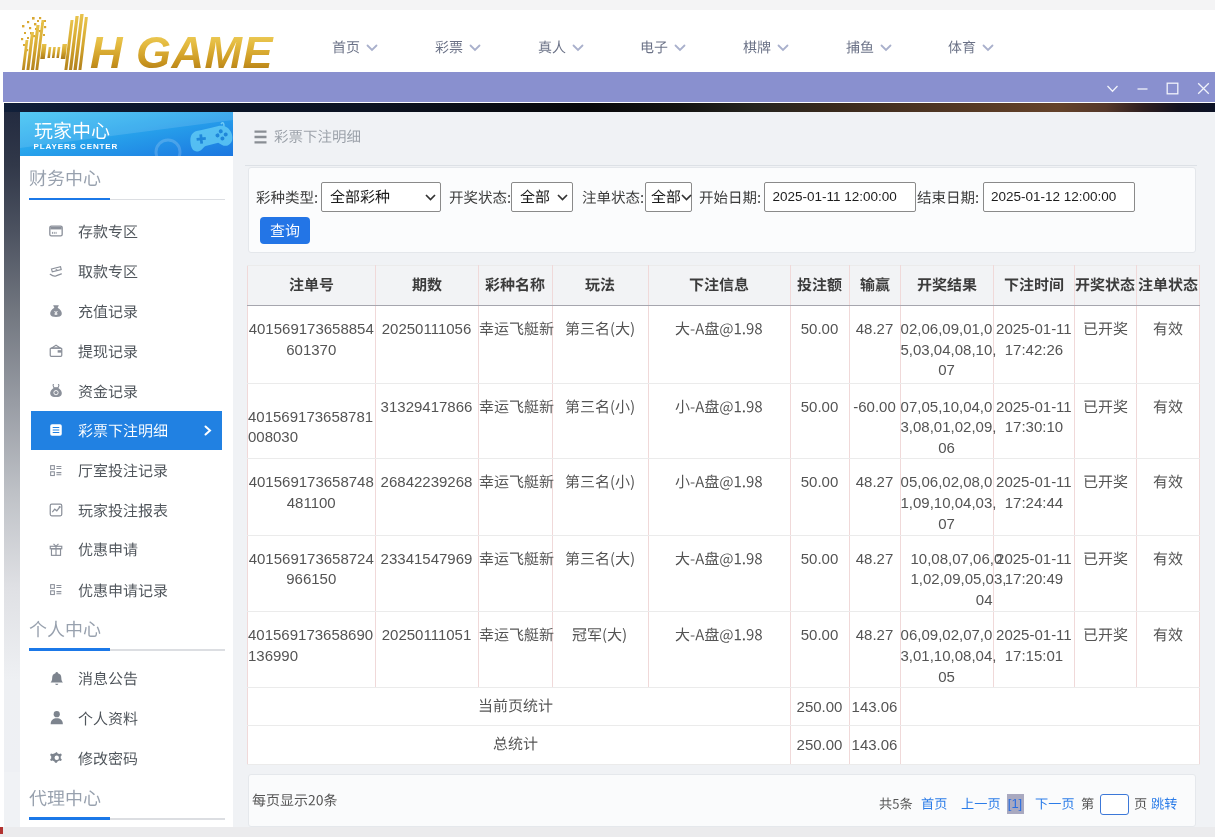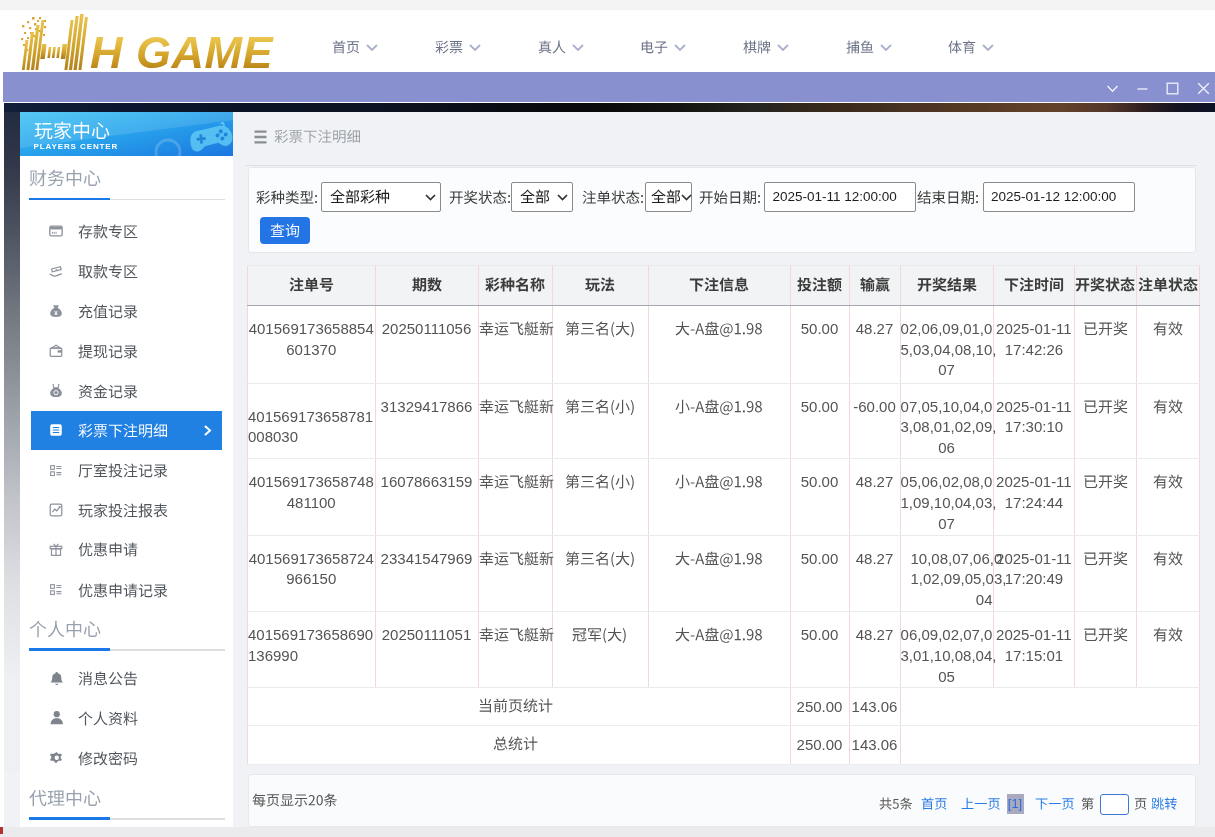--- a/index.html
+++ b/index.html
@@ -533,21 +533,21 @@
           <td style="padding:13.0px 0 0 0;text-align:center;vertical-align:top;line-height:20.6px;">2025-01-11<br>17:30:10</td>
           <td style="padding:15.0px 0 0 0;text-align:center;vertical-align:top;line-height:20.6px;"><span style="display:inline-block;vertical-align:top;"><svg width="45.0" height="18.1" viewBox="0 -13.2 45.0 18.1" style="">
                 <path fill="#545454" d="M1.4 -11.7V-10.5H11.2V-6.6H3.3V-9.1H2.2V-1.5C2.2 0.3 3 0.8 5.4 0.8C6 0.8 10.4 0.8 11 0.8C13.5 0.8 14 -0 14.3 -2.8C13.9 -2.9 13.4 -3.1 13.1 -3.3C12.9 -0.9 12.7 -0.3 11 -0.3C10 -0.3 6.1 -0.3 5.3 -0.3C3.7 -0.3 3.3 -0.6 3.3 -1.5V-5.5H11.2V-4.7H12.4V-11.7Z M24.7 -10.5V-6.3H20.5V-6.9V-10.5ZM15.8 -6.3V-5.2H19.3C19.1 -3.1 18.3 -1.1 15.8 0.4C16.1 0.6 16.5 1 16.7 1.3C19.5 -0.5 20.3 -2.8 20.5 -5.2H24.7V1.2H25.9V-5.2H29.2V-6.3H25.9V-10.5H28.8V-11.6H16.3V-10.5H19.4V-6.9L19.4 -6.3Z M31.1 -11.4C31.7 -10.6 32.3 -9.6 32.5 -9L33.4 -9.5C33.2 -10.1 32.5 -11.1 32 -11.8ZM37 -5.2C36.9 -4.8 36.8 -4.5 36.8 -4.1H30.9V-3.1H36.4C35.7 -1.4 34.3 -0.3 30.6 0.3C30.9 0.5 31.1 0.9 31.2 1.2C35 0.6 36.7 -0.8 37.5 -2.7C38.6 -0.5 40.6 0.6 43.7 1.1C43.9 0.8 44.2 0.3 44.4 0.1C41.4 -0.2 39.4 -1.2 38.4 -3.1H44.1V-4.1H38C38 -4.5 38.1 -4.9 38.1 -5.2ZM30.7 -7.1 31.2 -6.1C32.1 -6.6 33.1 -7.1 34.2 -7.7V-5.2H35.3V-12.6H34.2V-8.8C32.9 -8.1 31.6 -7.5 30.7 -7.1ZM39 -12.6C38.4 -11.5 37.2 -10.3 35.9 -9.6C36.1 -9.4 36.4 -9 36.6 -8.8C37.3 -9.2 38 -9.7 38.6 -10.4H42.8C42.2 -9.3 41.4 -8.4 40.4 -7.8C40 -8.4 39.2 -9.1 38.5 -9.6L37.7 -9.1C38.3 -8.6 39.1 -7.9 39.5 -7.3C38.4 -6.8 37.1 -6.4 35.7 -6.2C35.9 -6 36.1 -5.5 36.3 -5.3C40 -5.9 43 -7.4 44.2 -11L43.5 -11.4L43.3 -11.3H39.4C39.7 -11.6 39.9 -12 40 -12.3Z"></path>
               </svg></span></td>
           <td style="padding:15.0px 0 0 0;text-align:center;vertical-align:top;line-height:20.6px;"><span style="display:inline-block;vertical-align:top;"><svg width="30.0" height="18.1" viewBox="0 -13.2 30.0 18.1" style="">
                 <path fill="#545454" d="M5.9 -12.6C5.7 -12 5.5 -11.3 5.2 -10.7H0.9V-9.6H4.7C3.8 -7.6 2.4 -5.8 0.6 -4.6C0.8 -4.3 1.2 -3.9 1.3 -3.7C2.3 -4.4 3.1 -5.2 3.8 -6.1V1.2H4.9V-1.8H11.2V-0.2C11.2 0 11.1 0.1 10.9 0.1C10.6 0.1 9.7 0.1 8.7 0.1C8.8 0.4 9 0.9 9.1 1.2C10.4 1.2 11.2 1.2 11.7 1C12.2 0.8 12.3 0.4 12.3 -0.2V-7.9H5C5.4 -8.4 5.7 -9 6 -9.6H14.1V-10.7H6.4C6.6 -11.2 6.8 -11.8 7 -12.3ZM4.9 -4.3H11.2V-2.8H4.9ZM4.9 -5.3V-6.8H11.2V-5.3Z M17.5 -9C17.1 -7.8 16.3 -6.6 15.5 -5.8C15.8 -5.6 16.2 -5.2 16.3 -5.1C17.1 -6 18 -7.4 18.5 -8.7ZM20 -8.6C20.7 -7.8 21.4 -6.7 21.7 -5.9L22.6 -6.5C22.3 -7.2 21.5 -8.3 20.9 -9ZM18 -12.2C18.4 -11.7 18.9 -10.9 19.1 -10.4H15.9V-9.4H22.7V-10.4H19.3L20.1 -10.8C19.9 -11.3 19.4 -12.1 18.9 -12.6ZM17.1 -5.4C17.7 -4.8 18.3 -4.1 18.9 -3.4C18 -2 16.9 -0.8 15.6 0C15.8 0.2 16.2 0.6 16.4 0.8C17.6 -0 18.7 -1.2 19.6 -2.6C20.2 -1.8 20.8 -1 21.1 -0.3L22 -1.1C21.6 -1.8 20.9 -2.7 20.2 -3.6C20.6 -4.4 20.9 -5.4 21.2 -6.4L20.2 -6.6C20 -5.8 19.7 -5.1 19.4 -4.5C18.9 -5 18.4 -5.5 17.9 -6ZM24.9 -8.8H27.4C27.1 -6.8 26.6 -5.1 25.9 -3.7C25.3 -4.9 24.8 -6.3 24.5 -7.8ZM24.7 -12.6C24.2 -9.9 23.5 -7.4 22.3 -5.7C22.5 -5.5 22.9 -5.1 23 -4.9C23.3 -5.3 23.6 -5.8 23.9 -6.3C24.2 -5 24.7 -3.7 25.3 -2.6C24.4 -1.3 23.2 -0.3 21.6 0.4C21.8 0.6 22.2 1 22.4 1.2C23.8 0.5 25 -0.4 25.8 -1.6C26.6 -0.4 27.6 0.5 28.7 1.2C28.9 0.9 29.2 0.5 29.5 0.3C28.3 -0.3 27.3 -1.3 26.5 -2.6C27.5 -4.3 28.1 -6.3 28.5 -8.8H29.3V-9.9H25.2C25.4 -10.7 25.6 -11.6 25.7 -12.4Z"></path>
               </svg></span></td>
         </tr>
         <tr style="height:76.5px;padding-left:14px;">
           <td style="padding:13.0px 0 0 0;text-align:center;vertical-align:top;line-height:20.6px;">401569173658748<br>481100</td>
-          <td style="padding:13.0px 0 0 0;text-align:center;vertical-align:top;line-height:20.6px;">16078663159</td>
+          <td style="padding:13.0px 0 0 0;text-align:center;vertical-align:top;line-height:20.6px;">26842239268</td>
           <td style="padding:15.0px 0 0 0;text-align:center;vertical-align:top;line-height:20.6px;"><span style="display:inline-block;vertical-align:top;"><svg width="75.0" height="18.1" viewBox="0 -13.2 75.0 18.1" style="">
                 <path fill="#545454" d="M1.9 -5.1V-4.1H6.9V-2.4H1.1V-1.3H6.9V1.2H8V-1.3H13.9V-2.4H8V-4.1H13.2V-5.1H10.4C10.8 -5.7 11.2 -6.3 11.5 -7L10.3 -7.3C10.1 -6.6 9.7 -5.8 9.3 -5.1H4.8L5.6 -5.4C5.5 -5.9 5.1 -6.7 4.7 -7.3H14.3V-8.3H8V-10H12.7V-11H8V-12.6H6.9V-11H2.3V-10H6.9V-8.3H0.7V-7.3H4.6L3.6 -7C3.9 -6.4 4.3 -5.6 4.5 -5.1Z M20.7 -11.7V-10.6H28.3V-11.7ZM16 -11.1C16.9 -10.5 18.1 -9.6 18.7 -9.1L19.5 -9.9C18.8 -10.4 17.6 -11.2 16.8 -11.8ZM20.6 -1.8C21.1 -2 21.7 -2 27.4 -2.5L28 -1.4L29 -1.9C28.4 -3.1 27.2 -5 26.2 -6.5L25.3 -6C25.8 -5.3 26.3 -4.4 26.8 -3.5L21.9 -3.1C22.7 -4.3 23.5 -5.8 24.1 -7.2H29.3V-8.2H19.7V-7.2H22.7C22.2 -5.7 21.3 -4.2 21.1 -3.8C20.7 -3.3 20.5 -3 20.2 -2.9C20.4 -2.6 20.6 -2 20.6 -1.8ZM18.8 -7.3H15.6V-6.3H17.7V-1.5C17 -1.2 16.3 -0.6 15.6 0.2L16.4 1.3C17.1 0.3 17.8 -0.6 18.3 -0.6C18.7 -0.6 19.2 -0.1 19.8 0.2C20.9 0.9 22.1 1.1 24 1.1C25.6 1.1 28.1 1 29.2 0.9C29.2 0.6 29.4 0 29.5 -0.3C28 -0.1 25.7 -0 24 -0C22.3 -0 21 -0.1 20 -0.8C19.5 -1.1 19.1 -1.4 18.8 -1.6Z M42.9 -10.6C42.2 -9.7 41.1 -8.5 40 -7.7C39.9 -8.9 39.9 -10.3 39.9 -11.7H31V-10.5H38.8C38.9 -3.6 39.7 0.8 42.8 0.8C43.9 0.8 44.3 0 44.4 -2.3C44.1 -2.5 43.8 -2.7 43.5 -3C43.5 -1.3 43.3 -0.4 42.9 -0.4C41.3 -0.4 40.5 -2.6 40.1 -6.1C41.4 -5.4 42.8 -4.5 43.5 -3.9L44.1 -4.8C43.4 -5.4 41.9 -6.3 40.6 -7C41.8 -7.8 43 -9 44 -10Z M47.7 -8.8C48 -8.2 48.4 -7.3 48.5 -6.8L49.2 -7.1C49.1 -7.6 48.7 -8.5 48.3 -9.1ZM47.7 -4.2C48.1 -3.4 48.4 -2.5 48.5 -1.9L49.3 -2.1C49.2 -2.8 48.8 -3.7 48.4 -4.4ZM51.4 -6.4C51.4 -6.5 51.5 -6.6 51.7 -6.7H53.2C53.1 -5.2 52.9 -4 52.6 -3C52.3 -3.6 52.1 -4.4 51.9 -5.2L51.2 -5C51.4 -3.7 51.8 -2.6 52.2 -1.8C51.8 -0.8 51.2 -0.1 50.6 0.4C50.8 0.6 51 1 51.2 1.2C51.8 0.7 52.4 -0 52.8 -0.9C53.9 0.6 55.4 0.9 57.1 0.9H59.2C59.2 0.6 59.4 0.1 59.5 -0.1C59.1 -0.1 57.5 -0.1 57.2 -0.1C55.6 -0.1 54.2 -0.4 53.2 -1.9C53.7 -3.3 54 -5.1 54.1 -7.5L53.6 -7.6L53.4 -7.6H52.5C53.1 -8.7 53.6 -10.1 54.1 -11.5L53.4 -11.9L53.2 -11.8H51V-10.8H52.8C52.4 -9.6 51.9 -8.4 51.7 -8.1C51.5 -7.6 51.2 -7.2 50.9 -7.2C51.1 -7 51.3 -6.6 51.4 -6.4ZM58.3 -12.3C57.4 -11.9 55.7 -11.5 54.2 -11.3C54.3 -11 54.5 -10.7 54.5 -10.5C55.1 -10.5 55.7 -10.6 56.2 -10.8V-7.5H54.6V-6.5H56.2V-2.7H54.2V-1.7H59.3V-2.7H57.2V-6.5H59V-7.5H57.2V-11C57.9 -11.1 58.6 -11.3 59.1 -11.5ZM49.6 -9.8V-6.1H47.4V-9.8ZM45.6 -6.1V-5.1H46.5C46.5 -3.2 46.4 -0.9 45.4 0.7C45.6 0.8 46 1 46.2 1.2C47.2 -0.5 47.4 -3.1 47.4 -5.1H49.6V-0.1C49.6 0.1 49.6 0.2 49.4 0.2C49.2 0.2 48.7 0.2 48 0.1C48.1 0.4 48.3 0.8 48.3 1.1C49.2 1.1 49.7 1 50.1 0.9C50.4 0.7 50.5 0.4 50.5 -0.1V-10.7H48.7L49.3 -12.5L48.2 -12.7C48.1 -12.2 47.9 -11.4 47.7 -10.7H46.5V-6.1Z M65.4 -3.2C65.8 -2.4 66.4 -1.4 66.6 -0.8L67.4 -1.2C67.2 -1.9 66.7 -2.9 66.2 -3.6ZM62 -3.5C61.7 -2.6 61.2 -1.7 60.6 -1C60.8 -0.9 61.2 -0.6 61.4 -0.4C62 -1.2 62.6 -2.2 62.9 -3.3ZM68.3 -11.2V-6C68.3 -4 68.2 -1.4 66.9 0.4C67.1 0.5 67.6 0.9 67.8 1.1C69.2 -0.9 69.3 -3.8 69.3 -6V-6.5H71.6V1.1H72.7V-6.5H74.4V-7.5H69.3V-10.4C70.9 -10.7 72.6 -11 73.9 -11.5L73 -12.3C71.9 -11.9 70 -11.4 68.3 -11.2ZM63.2 -12.4C63.5 -12 63.7 -11.5 63.9 -11H60.9V-10.1H67.5V-11H65C64.8 -11.5 64.5 -12.2 64.2 -12.7ZM65.7 -10C65.5 -9.3 65.1 -8.3 64.8 -7.6H60.7V-6.6H63.8V-5.1H60.8V-4.1H63.8V-0.3C63.8 -0.1 63.7 -0.1 63.6 -0.1C63.4 -0.1 63 -0.1 62.4 -0.1C62.6 0.2 62.7 0.6 62.8 0.9C63.5 0.9 64 0.9 64.3 0.7C64.7 0.5 64.8 0.3 64.8 -0.3V-4.1H67.6V-5.1H64.8V-6.6H67.8V-7.6H65.9C66.2 -8.2 66.4 -9 66.7 -9.8ZM61.9 -9.8C62.2 -9.1 62.4 -8.2 62.5 -7.6L63.5 -7.9C63.4 -8.4 63.1 -9.3 62.8 -10Z"></path>
               </svg></span></td>
           <td style="padding:15.0px 0 0 0;text-align:center;vertical-align:top;line-height:20.6px;"><span style="display:inline-block;vertical-align:top;"><svg width="70.1" height="18.1" viewBox="0 -13.2 70.1 18.1" style="">
                 <path fill="#545454" d="M2.5 -6C2.4 -4.9 2.2 -3.6 2 -2.7H6C4.7 -1.4 2.8 -0.3 1.1 0.3C1.3 0.5 1.6 0.9 1.8 1.2C3.6 0.5 5.5 -0.8 6.9 -2.3V1.2H8V-2.7H12.3C12.2 -1.3 12 -0.8 11.8 -0.5C11.7 -0.4 11.5 -0.4 11.2 -0.4C11 -0.4 10.3 -0.4 9.5 -0.5C9.7 -0.2 9.8 0.2 9.9 0.5C10.6 0.6 11.4 0.6 11.7 0.6C12.2 0.5 12.4 0.4 12.7 0.2C13.1 -0.2 13.3 -1.1 13.5 -3.2C13.5 -3.4 13.5 -3.7 13.5 -3.7H8V-5.1H13V-8.4H2V-7.4H6.9V-6ZM3.5 -5.1H6.9V-3.7H3.3ZM8 -7.4H11.9V-6H8ZM3.2 -12.7C2.7 -11.2 1.8 -9.9 0.7 -9C1 -8.8 1.4 -8.6 1.6 -8.4C2.2 -9 2.8 -9.6 3.2 -10.4H4.1C4.4 -9.8 4.7 -9.1 4.8 -8.6L5.8 -9C5.7 -9.4 5.5 -9.9 5.2 -10.4H7.6V-11.3H3.7C3.9 -11.7 4.1 -12 4.2 -12.4ZM9 -12.7C8.6 -11.3 7.9 -10 7 -9.1C7.2 -9 7.7 -8.7 7.9 -8.5C8.4 -9 8.9 -9.7 9.3 -10.4H10.3C10.8 -9.9 11.2 -9.1 11.4 -8.6L12.4 -9C12.2 -9.4 11.9 -10 11.5 -10.4H14.2V-11.3H9.7C9.8 -11.7 9.9 -12 10 -12.4Z M16.8 -11.1V-10H28.2V-11.1ZM17.8 -6.2V-5.1H27V-6.2ZM16 -1V0.1H29V-1Z M33.9 -7.9C34.7 -7.4 35.6 -6.7 36.3 -6.1C34.5 -5.2 32.6 -4.5 30.7 -4.1C30.9 -3.8 31.2 -3.4 31.3 -3.1C32.1 -3.3 33 -3.5 33.8 -3.8V1.2H34.9V0.4H41.6V1.2H42.7V-5.1H36.8C39.3 -6.4 41.4 -8.3 42.7 -10.7L41.9 -11.2L41.7 -11.1H36.4C36.8 -11.5 37.1 -12 37.4 -12.4L36.1 -12.6C35.2 -11.2 33.5 -9.5 31 -8.4C31.3 -8.2 31.7 -7.8 31.8 -7.5C33.3 -8.2 34.4 -9.1 35.4 -10.1H41C40.1 -8.7 38.8 -7.6 37.3 -6.7C36.6 -7.3 35.6 -8 34.8 -8.6ZM41.6 -0.6H34.9V-4.1H41.6Z M48.6 2.9 49.4 2.6C48.1 0.4 47.5 -2.1 47.5 -4.7C47.5 -7.2 48.1 -9.7 49.4 -11.9L48.6 -12.3C47.2 -10 46.4 -7.6 46.4 -4.7C46.4 -1.7 47.2 0.7 48.6 2.9Z M57 -12.4V-0.4C57 -0.1 56.9 0 56.6 0C56.3 0.1 55.2 0.1 54.1 0C54.3 0.3 54.5 0.9 54.6 1.2C56 1.2 56.9 1.2 57.5 1C58 0.8 58.2 0.5 58.2 -0.4V-12.4ZM60.6 -8.6C61.9 -6.4 63.1 -3.6 63.5 -1.8L64.7 -2.3C64.3 -4.1 63 -6.9 61.7 -9ZM53.1 -8.9C52.7 -6.9 51.9 -4.3 50.5 -2.7C50.9 -2.5 51.4 -2.3 51.6 -2.1C53 -3.7 53.9 -6.5 54.4 -8.7Z M66.6 2.9C67.9 0.7 68.8 -1.7 68.8 -4.7C68.8 -7.6 67.9 -10 66.6 -12.3L65.7 -11.9C67 -9.7 67.6 -7.2 67.6 -4.7C67.6 -2.1 67 0.4 65.7 2.6Z"></path>
               </svg></span></td>
           <td style="padding:15.0px 0 0 0;text-align:center;vertical-align:top;line-height:20.6px;"><span style="display:inline-block;vertical-align:top;"><svg width="87.7" height="18.1" viewBox="0 -13.2 87.7 18.1" style="">
                 <path fill="#545454" d="M7 -12.4V-0.4C7 -0.1 6.8 0 6.5 0C6.2 0.1 5.1 0.1 4 0C4.2 0.3 4.4 0.9 4.5 1.2C5.9 1.2 6.9 1.2 7.4 1C7.9 0.8 8.2 0.5 8.2 -0.4V-12.4ZM10.6 -8.6C11.9 -6.4 13.1 -3.6 13.4 -1.8L14.6 -2.3C14.2 -4.1 13 -6.9 11.7 -9ZM3 -8.9C2.7 -6.9 1.8 -4.3 0.5 -2.7C0.8 -2.5 1.3 -2.3 1.5 -2.1C2.9 -3.7 3.8 -6.5 4.3 -8.7Z M15.7 -3.7H19.5V-4.7H15.7Z M20.3 0H21.7L22.7 -3.4H26.7L27.8 0H29.3L25.5 -11H24ZM23.1 -4.5 23.6 -6.1C24 -7.4 24.4 -8.6 24.7 -9.9H24.8C25.1 -8.6 25.5 -7.4 25.9 -6.1L26.4 -4.5Z M35.2 -6.4C36 -6 37.1 -5.3 37.6 -4.8L38.1 -5.5C37.6 -6 36.6 -6.6 35.7 -7ZM36.3 -12.8C36.2 -12.4 36 -11.9 35.8 -11.5H32.5V-8.8L32.5 -8.2H30.1V-7.3H32.3C32.1 -6.3 31.6 -5.4 30.4 -4.7C30.7 -4.5 31.1 -4.1 31.3 -3.9C32.6 -4.8 33.2 -6 33.5 -7.3H40.4V-5.5C40.4 -5.3 40.4 -5.3 40.2 -5.3C40 -5.3 39.3 -5.3 38.6 -5.3C38.7 -5 38.9 -4.6 38.9 -4.3C39.9 -4.3 40.6 -4.3 41 -4.5C41.4 -4.6 41.6 -5 41.6 -5.5V-7.3H43.7V-8.2H41.6V-11.5H37L37.5 -12.5ZM35.3 -9.7C36.1 -9.3 37 -8.7 37.5 -8.2H33.6L33.6 -8.8V-10.5H40.4V-8.2H37.5L38.1 -8.9C37.6 -9.4 36.6 -10 35.8 -10.3ZM31.7 -3.9V-0.2H30V0.8H43.6V-0.2H42V-3.9ZM32.7 -0.2V-3H34.8V-0.2ZM35.8 -0.2V-3H37.8V-0.2ZM38.8 -0.2V-3H40.9V-0.2Z M51.1 2.6C52.2 2.6 53.3 2.3 54.3 1.7L53.9 0.9C53.1 1.4 52.2 1.7 51.2 1.7C48.3 1.7 46.2 -0.2 46.2 -3.4C46.2 -7.4 49.1 -9.9 52 -9.9C55.1 -9.9 56.7 -7.9 56.7 -5.2C56.7 -3.1 55.5 -1.8 54.4 -1.8C53.5 -1.8 53.2 -2.4 53.5 -3.7L54.2 -7.1H53.3L53.1 -6.4H53.1C52.7 -6.9 52.3 -7.2 51.7 -7.2C49.8 -7.2 48.5 -5.1 48.5 -3.3C48.5 -1.8 49.4 -0.9 50.5 -0.9C51.3 -0.9 52 -1.5 52.5 -2.1H52.6C52.7 -1.2 53.4 -0.8 54.3 -0.8C55.8 -0.8 57.7 -2.4 57.7 -5.3C57.7 -8.6 55.5 -10.8 52.2 -10.8C48.4 -10.8 45.2 -7.9 45.2 -3.4C45.2 0.5 47.8 2.6 51.1 2.6ZM50.8 -1.9C50.1 -1.9 49.6 -2.3 49.6 -3.4C49.6 -4.7 50.4 -6.3 51.7 -6.3C52.2 -6.3 52.5 -6.1 52.8 -5.5L52.3 -2.9C51.7 -2.2 51.2 -1.9 50.8 -1.9Z M59.8 0H65.9V-1.1H63.7V-11H62.6C62 -10.7 61.3 -10.4 60.3 -10.2V-9.3H62.3V-1.1H59.8Z M68.9 0.2C69.5 0.2 69.9 -0.2 69.9 -0.8C69.9 -1.5 69.5 -1.9 68.9 -1.9C68.4 -1.9 67.9 -1.5 67.9 -0.8C67.9 -0.2 68.4 0.2 68.9 0.2Z M74.5 0.2C76.6 0.2 78.5 -1.5 78.5 -6C78.5 -9.5 76.9 -11.2 74.8 -11.2C73.1 -11.2 71.7 -9.8 71.7 -7.6C71.7 -5.4 72.9 -4.2 74.7 -4.2C75.6 -4.2 76.6 -4.7 77.2 -5.5C77.1 -2.1 75.9 -0.9 74.5 -0.9C73.8 -0.9 73.1 -1.3 72.6 -1.8L71.9 -0.9C72.5 -0.3 73.3 0.2 74.5 0.2ZM77.2 -6.7C76.5 -5.6 75.7 -5.2 74.9 -5.2C73.6 -5.2 73 -6.1 73 -7.6C73 -9.1 73.8 -10.1 74.8 -10.1C76.2 -10.1 77.1 -8.9 77.2 -6.7Z M83.5 0.2C85.6 0.2 87 -1.1 87 -2.6C87 -4.2 86.1 -5 85.1 -5.5V-5.6C85.8 -6.1 86.6 -7.1 86.6 -8.3C86.6 -10 85.4 -11.2 83.6 -11.2C81.9 -11.2 80.5 -10 80.5 -8.4C80.5 -7.2 81.2 -6.4 82 -5.8V-5.8C81 -5.2 80 -4.2 80 -2.7C80 -1 81.5 0.2 83.5 0.2ZM84.3 -6C83 -6.5 81.8 -7.1 81.8 -8.4C81.8 -9.4 82.5 -10.1 83.5 -10.1C84.7 -10.1 85.4 -9.3 85.4 -8.2C85.4 -7.4 85 -6.6 84.3 -6ZM83.5 -0.8C82.2 -0.8 81.2 -1.7 81.2 -2.9C81.2 -3.9 81.9 -4.8 82.8 -5.3C84.3 -4.7 85.7 -4.2 85.7 -2.7C85.7 -1.6 84.8 -0.8 83.5 -0.8Z"></path>
               </svg></span></td>
           <td style="padding:13.0px 0 0 0;text-align:center;vertical-align:top;line-height:20.6px;">50.00</td>

